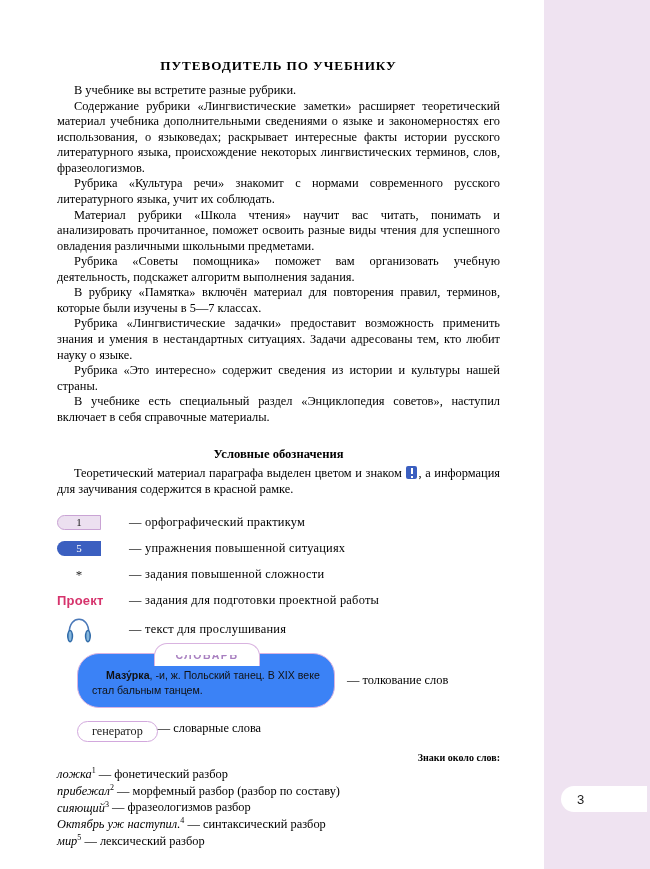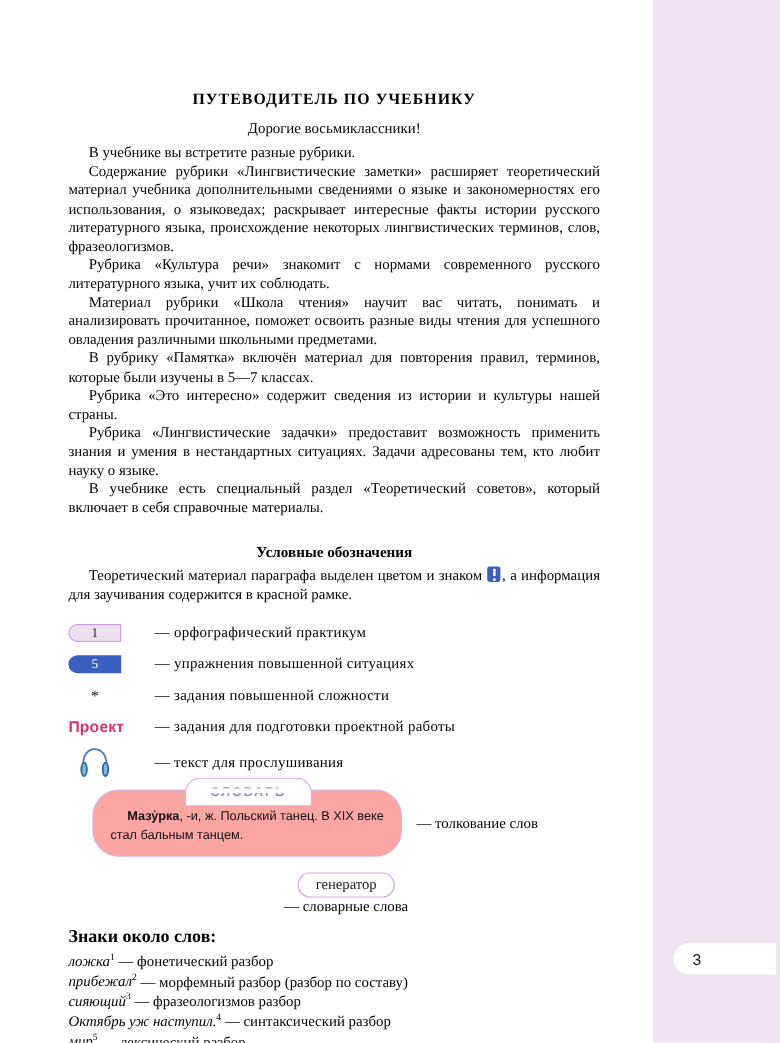--- a/index.html
+++ b/index.html
@@ -38,21 +38,21 @@
     padding-left: 16px;
     box-sizing: border-box;
     font-family: "Liberation Sans", "DejaVu Sans", sans-serif;
     font-size: 13px;
     color: #222222;
   }
 
   
   .page {
     position: absolute;
-    top: 17px;
+    top: 0;
     left: 0;
     width: 544px;
     height: 699px;
     box-sizing: border-box;
     padding: 58px 44px 0 57px;
   }
 
   h1.doc-title {
     font-size: 13.2px;
     font-weight: bold;
@@ -200,21 +200,21 @@
     margin-top: 8px;
   }
   .dict-box {
     position: relative;
     width: 258px;
     min-height: 44px;
     border: 1.6px solid #d9b3e0;
     border-radius: 22px;
     box-sizing: border-box;
     padding: 14px 14px 9px 14px;
-    background: #fca5a5;
+    background: #3b82f6;
     margin-left: 20px;
   }
   .dict-tab {
     position: absolute;
     top: -11px;
     left: 76px;
     width: 104px;
     height: 22px;
     border: 1.6px solid #d9b3e0;
     border-bottom: none;
@@ -247,43 +247,42 @@
   .dict-entry b { font-weight: bold; }
   .dict-after {
     font-size: 12.4px;
     margin-left: 12px;
     white-space: nowrap;
   }
 
   
   .vocab-wrap {
     display: flex;
-    align-items: center;
+    align-items: flex-start;
     margin-top: 13px;
     margin-left: 20px;
-    flex-direction: column;
   }
   .vocab-pill {
     border: 1.4px solid #d2a8dd;
     border-radius: 13px;
     padding: 2px 14px;
     font-size: 12.2px;
     color: #1a1a1a;
     background: #ffffff;
   }
   .vocab-after {
     font-size: 12.4px;
     margin-left: 0;
   }
 
   
   h3.signs-title {
-    font-size: 15px;
+    font-size: 10px;
     font-weight: bold;
-    text-align: left;
+    text-align: right;
     margin: 10px 0 3px 0;
   }
   .sign-row {
     font-size: 12.4px;
     line-height: 1.33;
     white-space: nowrap;
   }
   .sign-term {
     font-style: italic;
   }
@@ -298,30 +297,30 @@
 
 <div class="side-band"></div>
 <div class="page-number-tab">
   <span>3</span>
 </div>
 
 <div class="page">
 
   <h1 class="doc-title">ПУТЕВОДИТЕЛЬ ПО УЧЕБНИКУ</h1>
 
-  <div class="salutation">Дорогие восьмиклассники!</div>
 
   <p class="body-text">В учебнике вы встретите разные рубрики.</p>
   <p class="body-text">Содержание рубрики «Лингвистические заметки» расширяет теоретический материал учебника дополнительными сведениями о языке и закономерностях его использования, о языковедах; раскрывает интересные факты истории русского литературного языка, происхождение некоторых лингвистических терминов, слов, фразеологизмов.</p>
   <p class="body-text">Рубрика «Культура речи» знакомит с нормами современного русского литературного языка, учит их соблюдать.</p>
   <p class="body-text">Материал рубрики «Школа чтения» научит вас читать, понимать и анализировать прочитанное, поможет освоить разные виды чтения для успешного овладения различными школьными предметами.</p>
+  <p class="body-text">Рубрика «Советы помощника» поможет вам организовать учебную деятельность, подскажет алгоритм выполнения задания.</p>
   <p class="body-text">В рубрику «Памятка» включён материал для повторения правил, терминов, которые были изучены в 5—7 классах.</p>
+  <p class="body-text">Рубрика «Лингвистические задачки» предоставит возможность применить знания и умения в нестандартных ситуациях. Задачи адресованы тем, кто любит науку о языке.</p>
   <p class="body-text">Рубрика «Это интересно» содержит сведения из истории и культуры нашей страны.</p>
-  <p class="body-text">Рубрика «Лингвистические задачки» предоставит возможность применить знания и умения в нестандартных ситуациях. Задачи адресованы тем, кто любит науку о языке.</p>
-  <p class="body-text">В учебнике есть специальный раздел «Теоретический советов», который включает в себя справочные материалы.</p>
+  <p class="body-text">В учебнике есть специальный раздел «Энциклопедия советов», наступил включает в себя справочные материалы.</p>
 
   <h2 class="section-title">Условные обозначения</h2>
 
   <p class="body-text">
     <span>Теоретический материал параграфа выделен цветом и знаком</span>
     <span class="excl-icon"></span><span>, а информация для заучивания содержится в красной рамке.</span>
   </p>
 
   <div class="legend">
 

